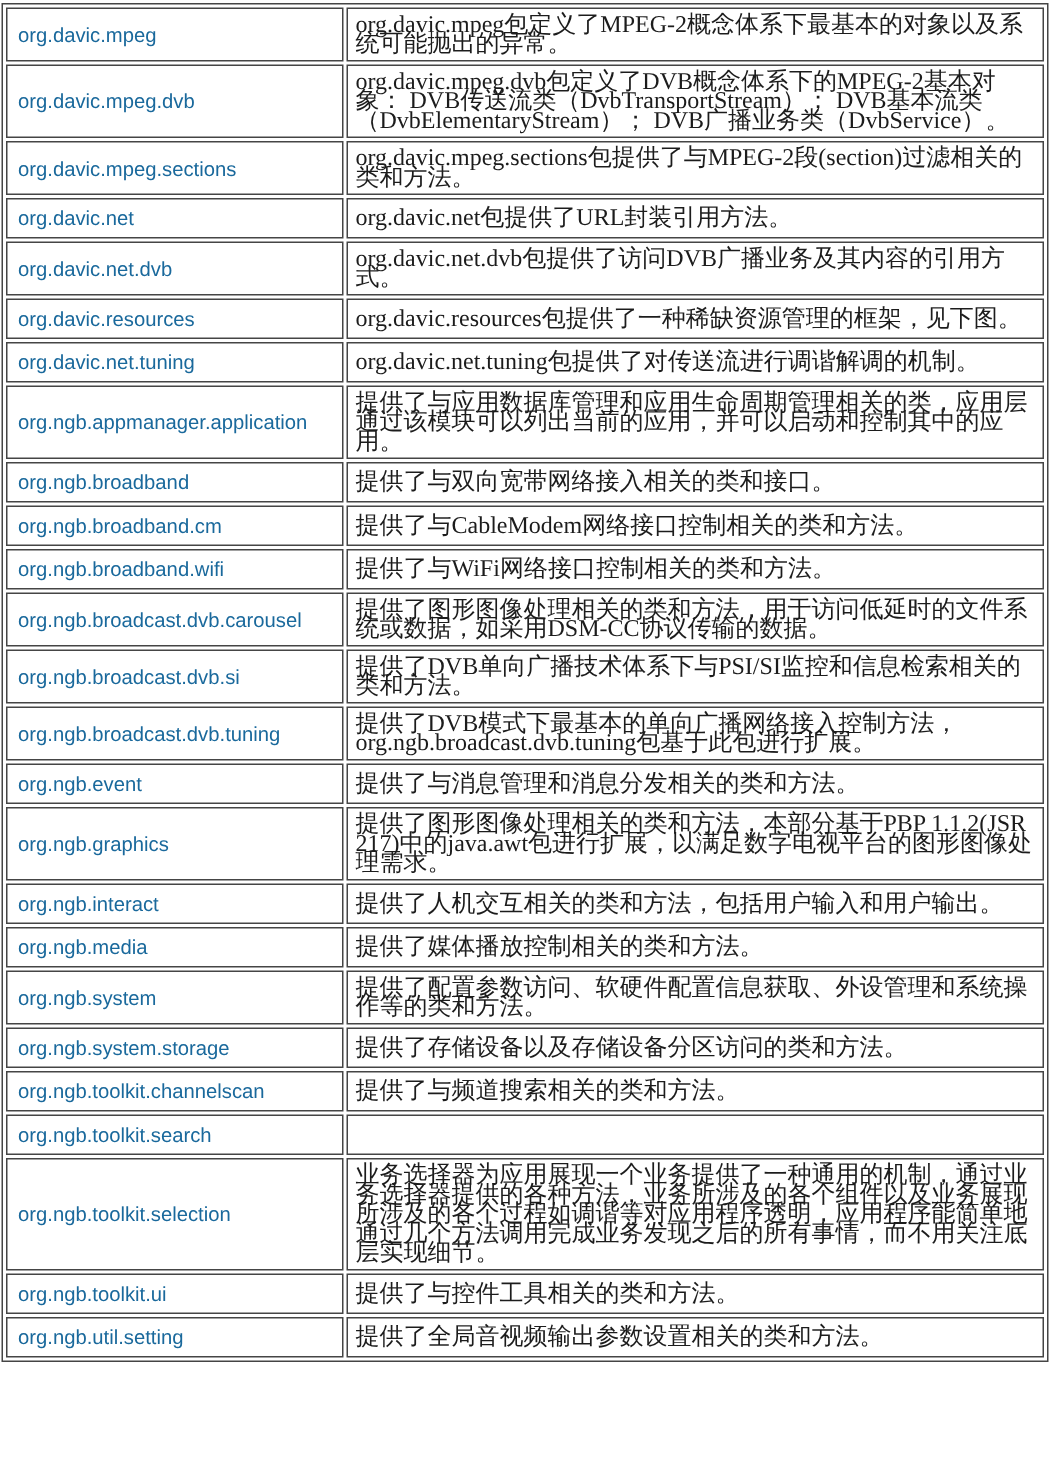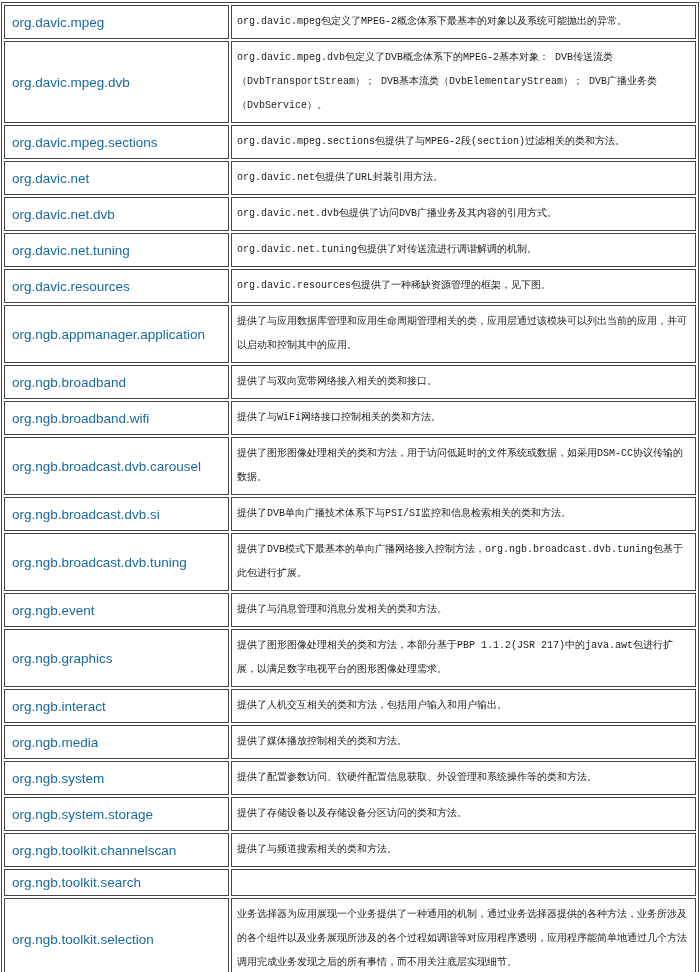--- a/index.html
+++ b/index.html
@@ -36,23 +36,23 @@
     padding:4px 4px 4px 7px;
     font-family:"Liberation Sans","DejaVu Sans",sans-serif;
     font-weight:normal;
     font-size:13.5px;
     line-height:17px;
     color:var(--accent);
     word-wrap:break-word;
   }
   td.desc-cell{
     padding:4px 5px;
-    font-family:Liberation Mono, monospace;
-    font-size:10px;
-    line-height:24px;
+    font-family:Liberation Serif, serif;
+    font-size:16px;
+    line-height:13px;
     color:var(--text);
     word-wrap:break-word;
   }
 </style>
 </head>
 <body>
 
 <div class="page">
   <table class="pkg-table">
     <tbody>
@@ -96,54 +96,62 @@
     <td class="pkg-cell">
       <span>org.davic.net.dvb</span>
     </td>
     <td class="desc-cell">
       <span>org.davic.net.dvb包提供了访问DVB广播业务及其内容的引用方式。</span>
     </td>
   </tr>
 
   <tr>
     <td class="pkg-cell">
+      <span>org.davic.resources</span>
+    </td>
+    <td class="desc-cell">
+      <span>org.davic.resources包提供了一种稀缺资源管理的框架，见下图。</span>
+    </td>
+  </tr>
+
+  <tr>
+    <td class="pkg-cell">
       <span>org.davic.net.tuning</span>
     </td>
     <td class="desc-cell">
       <span>org.davic.net.tuning包提供了对传送流进行调谐解调的机制。</span>
     </td>
   </tr>
 
   <tr>
     <td class="pkg-cell">
-      <span>org.davic.resources</span>
-    </td>
-    <td class="desc-cell">
-      <span>org.davic.resources包提供了一种稀缺资源管理的框架，见下图。</span>
-    </td>
-  </tr>
-
-  <tr>
-    <td class="pkg-cell">
       <span>org.ngb.appmanager.application</span>
     </td>
     <td class="desc-cell">
       <span>提供了与应用数据库管理和应用生命周期管理相关的类，应用层通过该模块可以列出当前的应用，并可以启动和控制其中的应用。</span>
     </td>
   </tr>
 
   <tr>
     <td class="pkg-cell">
       <span>org.ngb.broadband</span>
     </td>
     <td class="desc-cell">
       <span>提供了与双向宽带网络接入相关的类和接口。</span>
     </td>
   </tr>
 
+  <tr>
+    <td class="pkg-cell">
+      <span>org.ngb.broadband.cm</span>
+    </td>
+    <td class="desc-cell">
+      <span>提供了与CableModem网络接口控制相关的类和方法。</span>
+    </td>
+  </tr>
 
   <tr>
     <td class="pkg-cell">
       <span>org.ngb.broadband.wifi</span>
     </td>
     <td class="desc-cell">
       <span>提供了与WiFi网络接口控制相关的类和方法。</span>
     </td>
   </tr>
 

